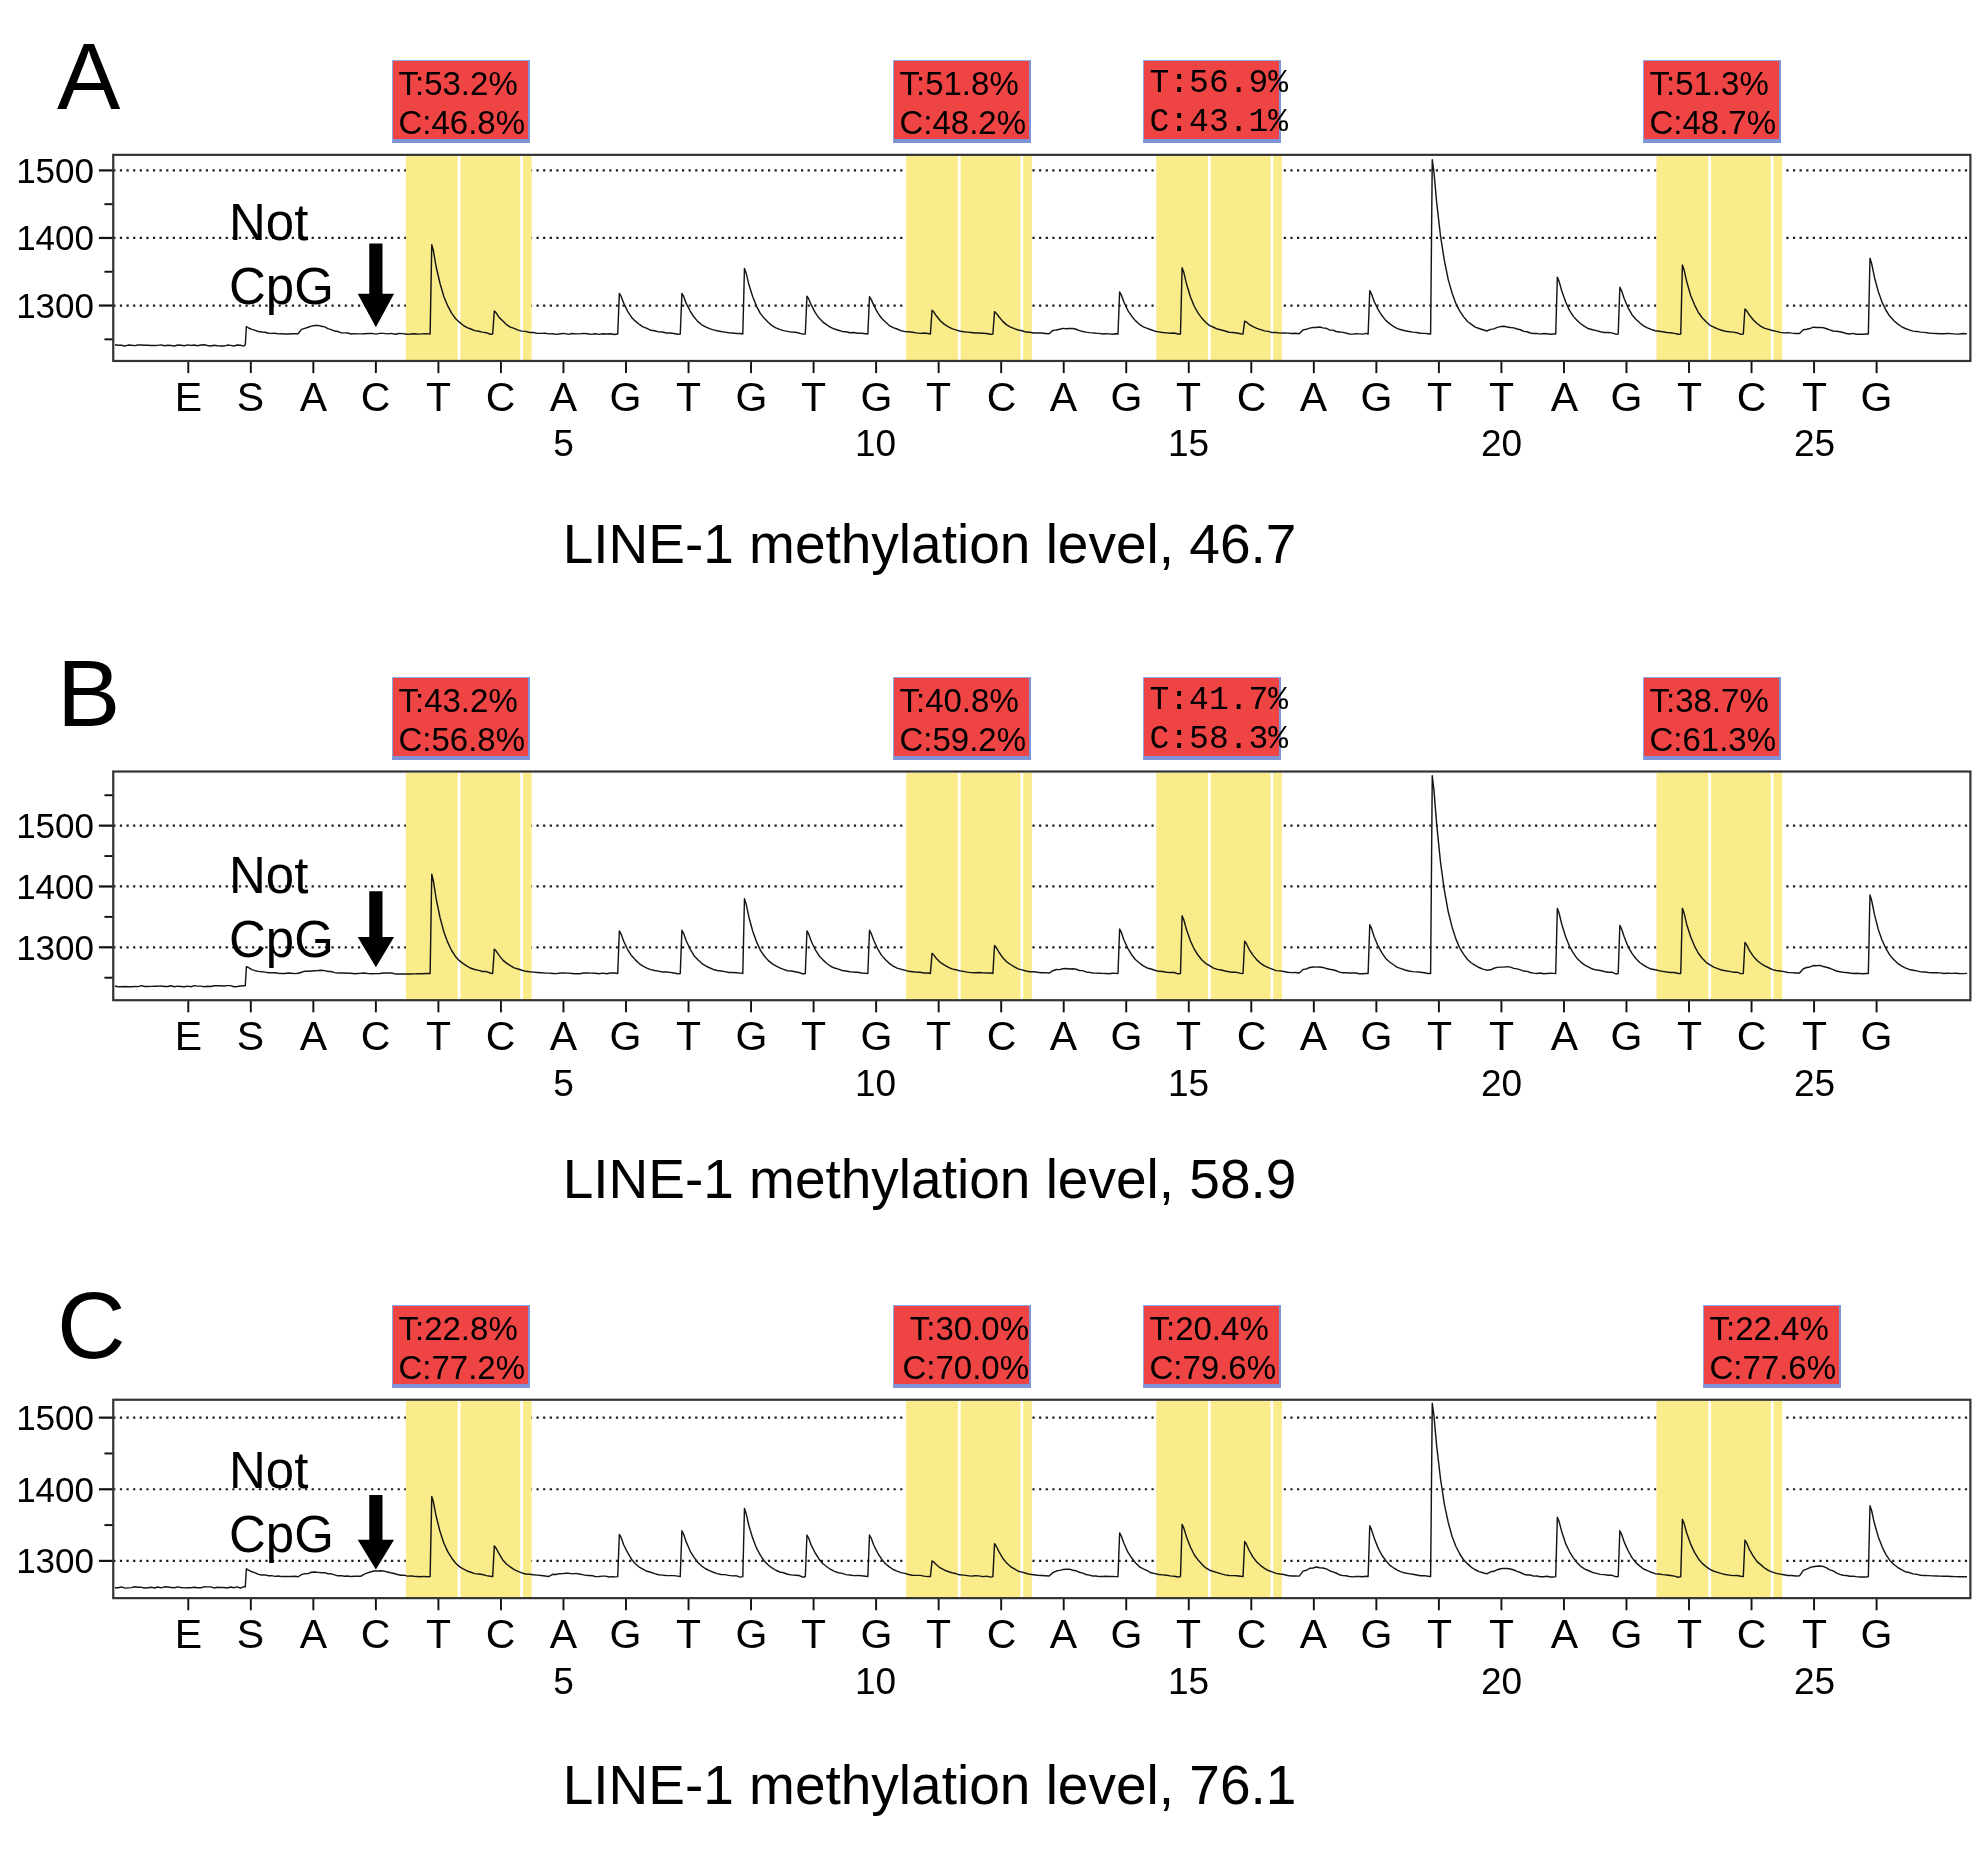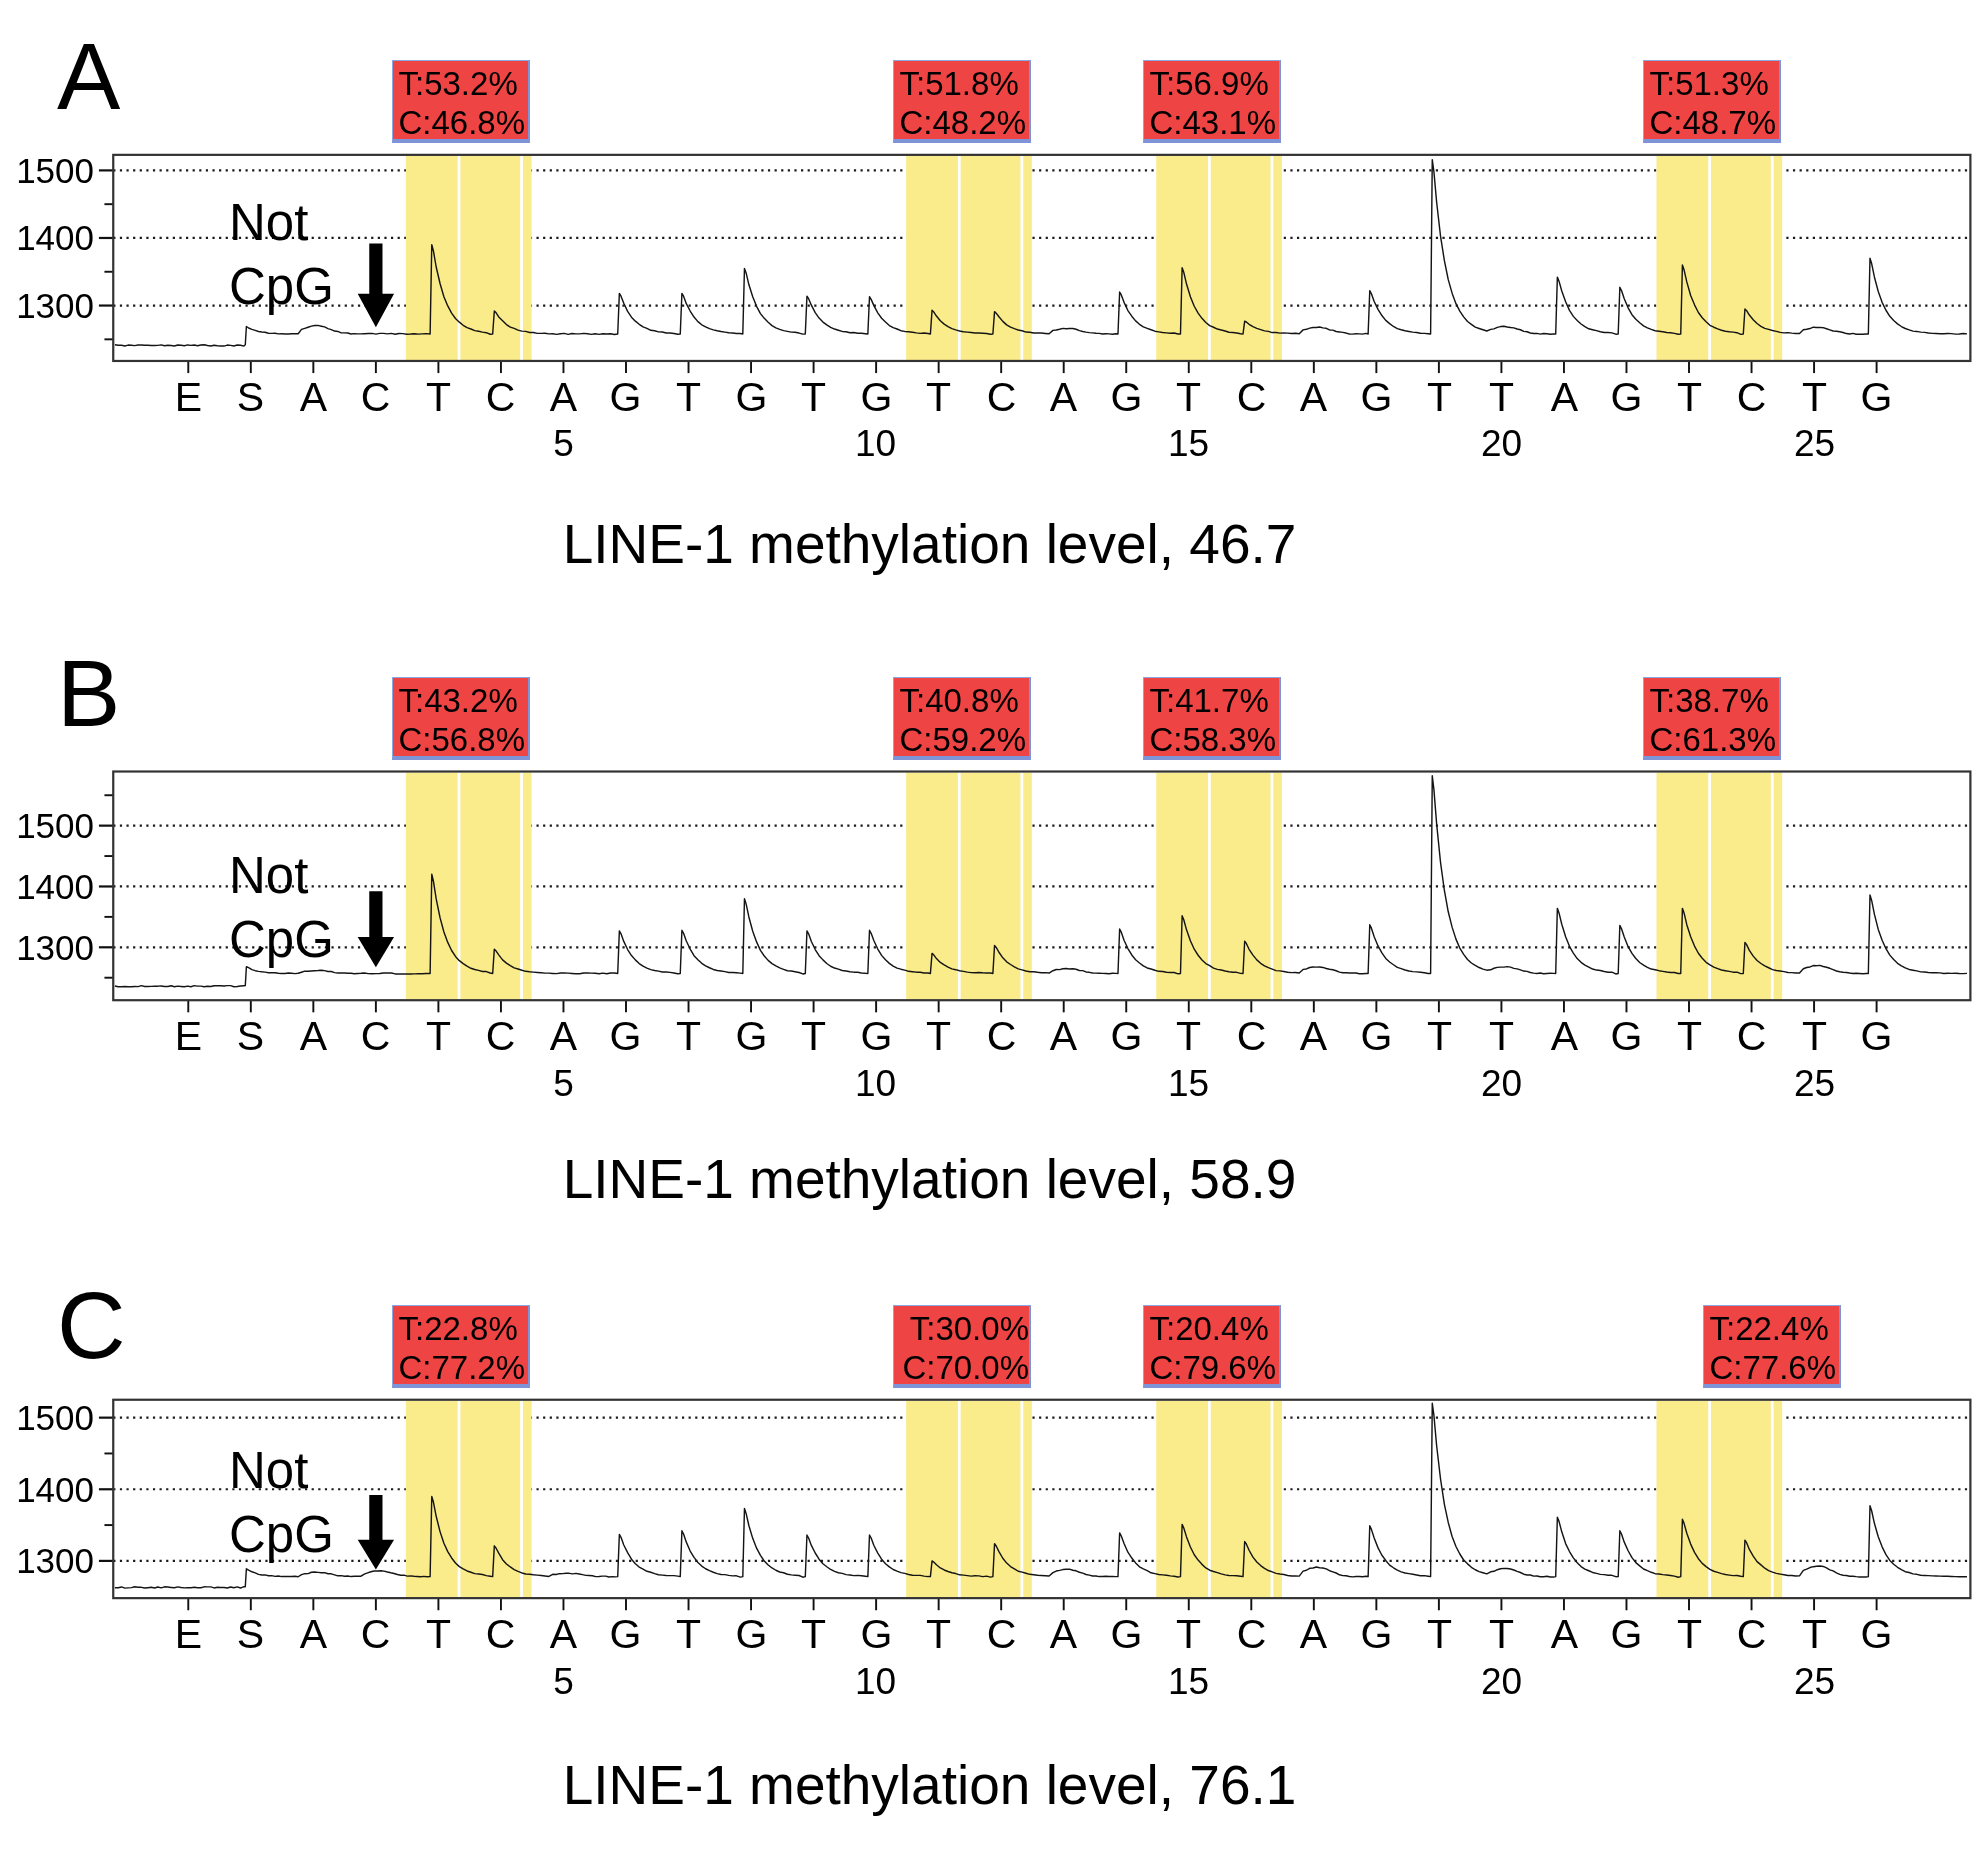--- a/index.html
+++ b/index.html
@@ -189,21 +189,21 @@
   <section>
     <div class="panel-letter" style="top:29px">A</div>
     <div class="cpg-box" style="left: 392px; top: 60px;">
       <div>T:53.2%</div>
       <div>C:46.8%</div>
     </div>
     <div class="cpg-box" style="left: 893px; top: 60px;">
       <div>T:51.8%</div>
       <div>C:48.2%</div>
     </div>
-    <div class="cpg-box" style="left: 1143px; top: 60px;">
+    <div class="cpg-box" style="left: 1143px; top: 60px; font-family: Liberation Mono, monospace;">
       <div>T:56.9%</div>
       <div>C:43.1%</div>
     </div>
     <div class="cpg-box" style="left: 1643px; top: 60px;">
       <div>T:51.3%</div>
       <div>C:48.7%</div>
     </div>
     <div class="not-cpg" style="left: 229px; top: 191px;">
       <div>Not</div>
       <div>CpG</div>
@@ -214,21 +214,21 @@
   <section>
     <div class="panel-letter" style="top:646px">B</div>
     <div class="cpg-box" style="left: 392px; top: 677px;">
       <div>T:43.2%</div>
       <div>C:56.8%</div>
     </div>
     <div class="cpg-box" style="left: 893px; top: 677px;">
       <div>T:40.8%</div>
       <div>C:59.2%</div>
     </div>
-    <div class="cpg-box" style="left: 1143px; top: 677px;">
+    <div class="cpg-box" style="left: 1143px; top: 677px; font-family: Liberation Mono, monospace;">
       <div>T:41.7%</div>
       <div>C:58.3%</div>
     </div>
     <div class="cpg-box" style="left: 1643px; top: 677px;">
       <div>T:38.7%</div>
       <div>C:61.3%</div>
     </div>
     <div class="not-cpg" style="left: 229px; top: 844px;">
       <div>Not</div>
       <div>CpG</div>

